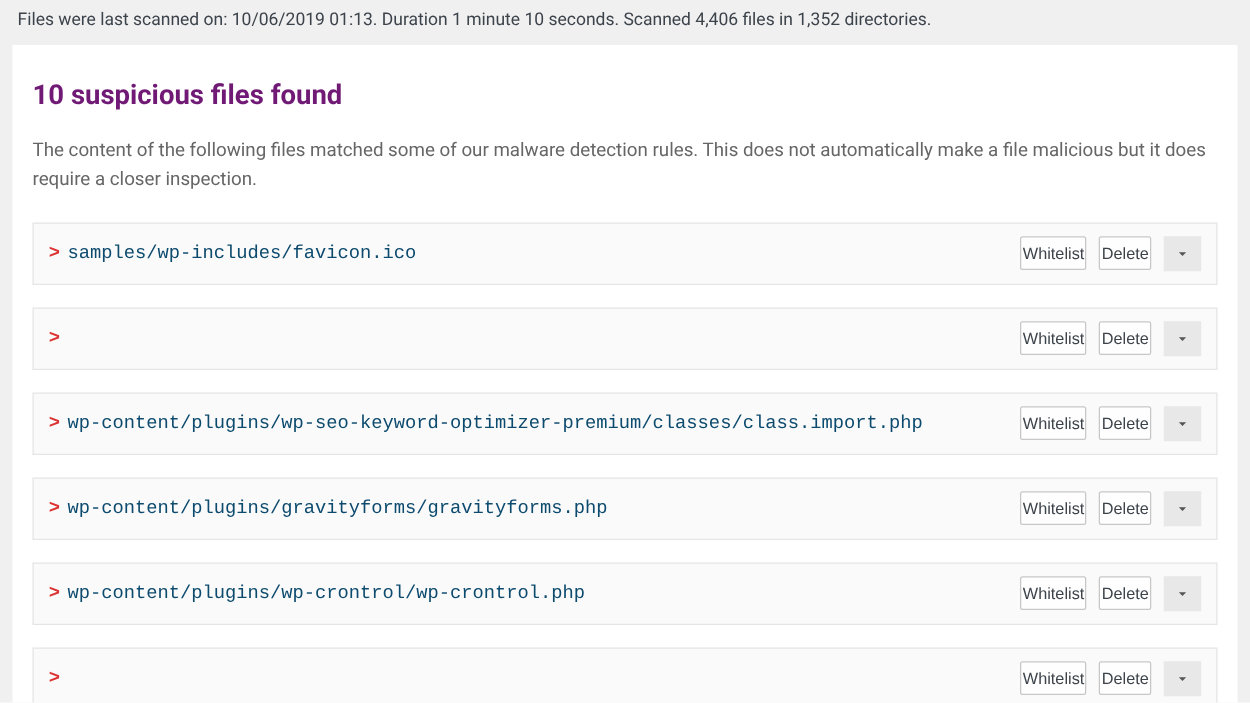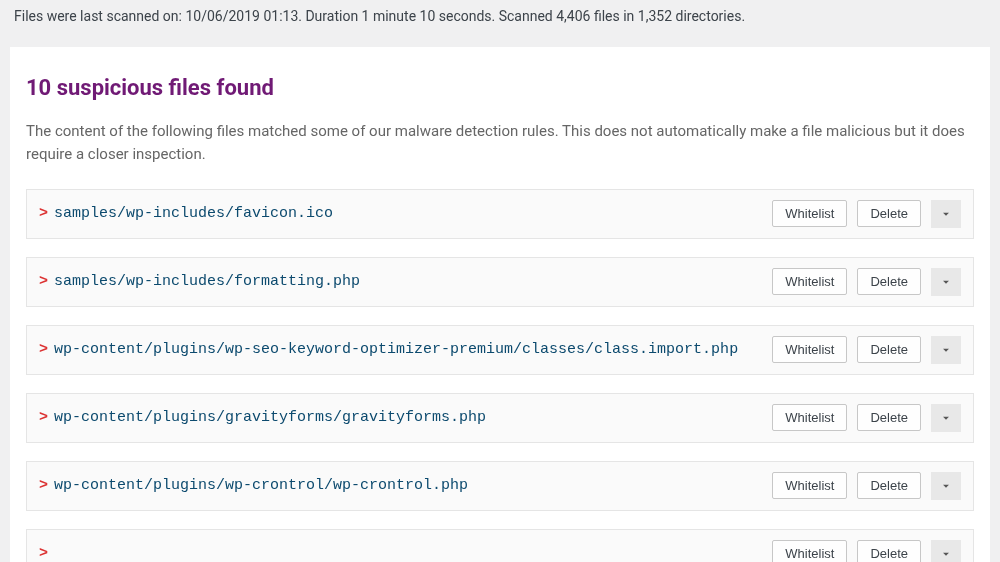--- a/index.html
+++ b/index.html
@@ -4,21 +4,21 @@
   <style>
     * { box-sizing: border-box; margin: 0; padding: 0; }
     body {
       font-family: -apple-system, BlinkMacSystemFont, "Segoe UI", Roboto, sans-serif;
       background: #f0f0f1;
       width: 1000px;
       height: 562px;
       overflow: hidden;
     }
     .scan-info {
-      padding: 8px 14px 23px;
+      padding: 8px 14px 12px;
       color: #3c434a;
       font-size: 14px;
       background: #f0f0f1;
     }
     .main-panel {
       background: #ffffff;
       margin: 0 10px;
       padding: 28px 16px 16px;
     }
     .heading {
@@ -61,21 +61,21 @@
     .actions {
       display: flex;
       align-items: center;
       gap: 10px;
     }
     .btn {
       background: #fefefe;
       border: 1px solid #c7c7c7;
       color: #3c434a;
       font-size: 13px;
-      padding: 5px 12px;
+      padding: 5px 1px;
       cursor: pointer;
       border-radius: 2px;
     }
     .expand {
       width: 30px;
       height: 28px;
       background: #e8e8e8;
       display: flex;
       align-items: center;
       justify-content: center;
@@ -109,21 +109,20 @@
         <svg viewBox="0 0 24 24">
               <path d="M7 10l5 5 5-5z"></path>
             </svg>
       </div>
     </div>
   </div>
 
   <div class="file-row">
     <div class="file-path-wrap">
       <span class="arrow">&gt;</span>
-      <span class="file-path">samples/wp-includes/formatting.php</span>
     </div>
     <div class="actions">
       <button class="btn">Whitelist</button>
       <button class="btn">Delete</button>
       <div class="expand">
         <svg viewBox="0 0 24 24">
               <path d="M7 10l5 5 5-5z"></path>
             </svg>
       </div>
     </div>

